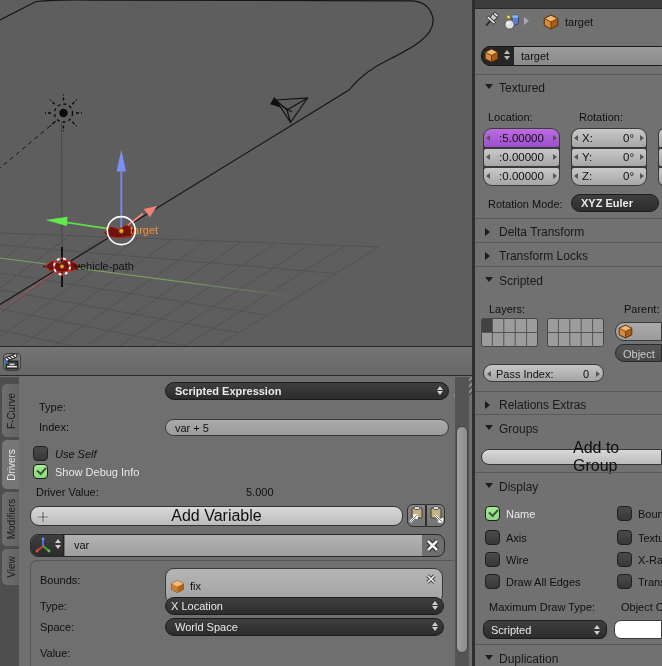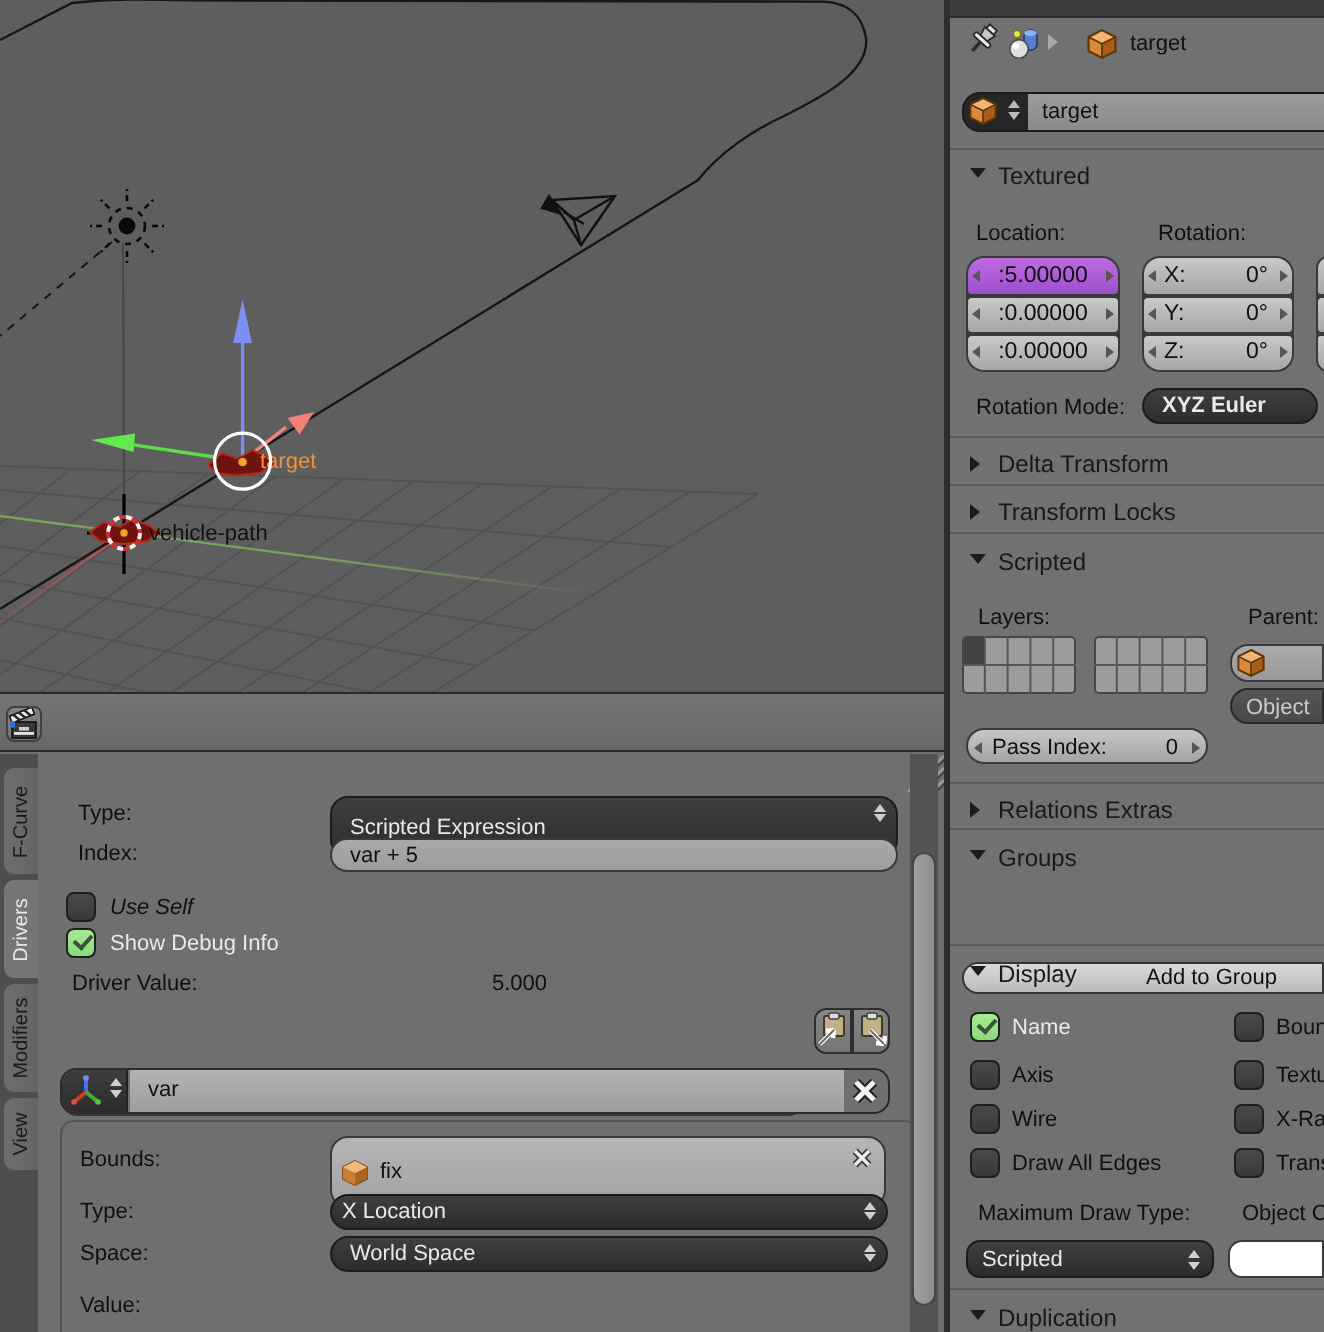--- a/index.html
+++ b/index.html
@@ -7,21 +7,21 @@
 #root{position:relative;width:662px;height:666px;}
 .abs{position:absolute;}
 .lbl{font-size:11px;color:#101010;line-height:1;}
 .wlbl{font-size:11px;color:#e9e9e9;line-height:1;}
 .hdr{font-size:12px;color:#191919;line-height:1;}
 .dark{background:linear-gradient(#3f3f3f,#2c2c2c);border:1px solid #1c1c1c;
  font-size:11px;color:#e9e9e9;display:flex;align-items:center;position:absolute;border-radius:9px;}
 .txtf{background:linear-gradient(#a9a9a9,#9d9d9d);border:1px solid #3a3a3a;
  font-size:11px;color:#101010;display:flex;align-items:center;position:absolute;border-radius:9px;}
 .lbtn{background:linear-gradient(#d9d9d9,#bbbbbb);border:1px solid #353535;
- font-size:11px;color:#101010;display:flex;align-items:center;justify-content:center;position:absolute;border-radius:9px;margin-top:32px;}
+ font-size:16px;color:#101010;display:flex;align-items:center;justify-content:center;position:absolute;border-radius:9px;}
 .chk{width:15px;height:15px;border-radius:4px;border:1px solid #1f1f1f;
  background:linear-gradient(#4a4a4a,#383838);position:absolute;}
 .chk.on{background:linear-gradient(#a5ec95,#8bd97b);}
 .chk.on:after{content:"";position:absolute;left:3px;top:2px;width:7px;height:4px;
  border-left:2.2px solid #39543a;border-bottom:2.2px solid #39543a;transform:rotate(-48deg);}
 .sep{position:absolute;height:1px;background:#5a5a5a;}
 .tri-d{position:absolute;width:0;height:0;border-left:4.5px solid transparent;border-right:4.5px solid transparent;border-top:5.5px solid #1c1c1c;}
 .tri-r{position:absolute;width:0;height:0;border-top:4.5px solid transparent;border-bottom:4.5px solid transparent;border-left:5.5px solid #1c1c1c;}
 .larr{width:0;height:0;border-top:3.5px solid transparent;border-bottom:3.5px solid transparent;border-right:4px solid #565656;}
 .rarr{width:0;height:0;border-top:3.5px solid transparent;border-bottom:3.5px solid transparent;border-left:4px solid #565656;}
@@ -142,21 +142,21 @@
       <span style="color:#1a1a1a;">Modifiers</span>
     </div>
     <div class="tab" style="top:549px;height:36px;background:linear-gradient(90deg,#6e6e6e,#646464);">
       <span style="color:#1a1a1a;">View</span>
     </div>
     <svg class="abs" style="left:452px;top:377px;" width="22" height="21">
 <path d="M2,19 L20,1 M8,19 L20,7 M14,19 L20,13" stroke="#9a9a9a" stroke-width="1.3" fill="none"></path>
 <path d="M3,20 L21,2 M9,20 L21,8 M15,20 L21,14" stroke="#454545" stroke-width="1.1" fill="none"></path>
 </svg>
     <div class="lbl abs" style="left:39px;top:402px;">Type:</div>
-    <div class="dark" style="left:165px;top:398px;width:284px;height:31px;">
+    <div class="dark" style="left:165px;top:382px;width:284px;height:18px;font-weight:bold;">
 <span style="padding-left:9px;">Scripted Expression</span>
 <div class="abs" style="right:5px;top:3px;">
         <div class="uarr"></div>
         <div class="darr" style="margin-top:1px;"></div>
       </div>
 </div>
     <div class="lbl abs" style="left:39px;top:422px;">Index:</div>
     <div class="txtf" style="left:165px;top:419px;width:284px;height:17px;">
       <span style="padding-left:9px;">var + 5</span>
     </div>

